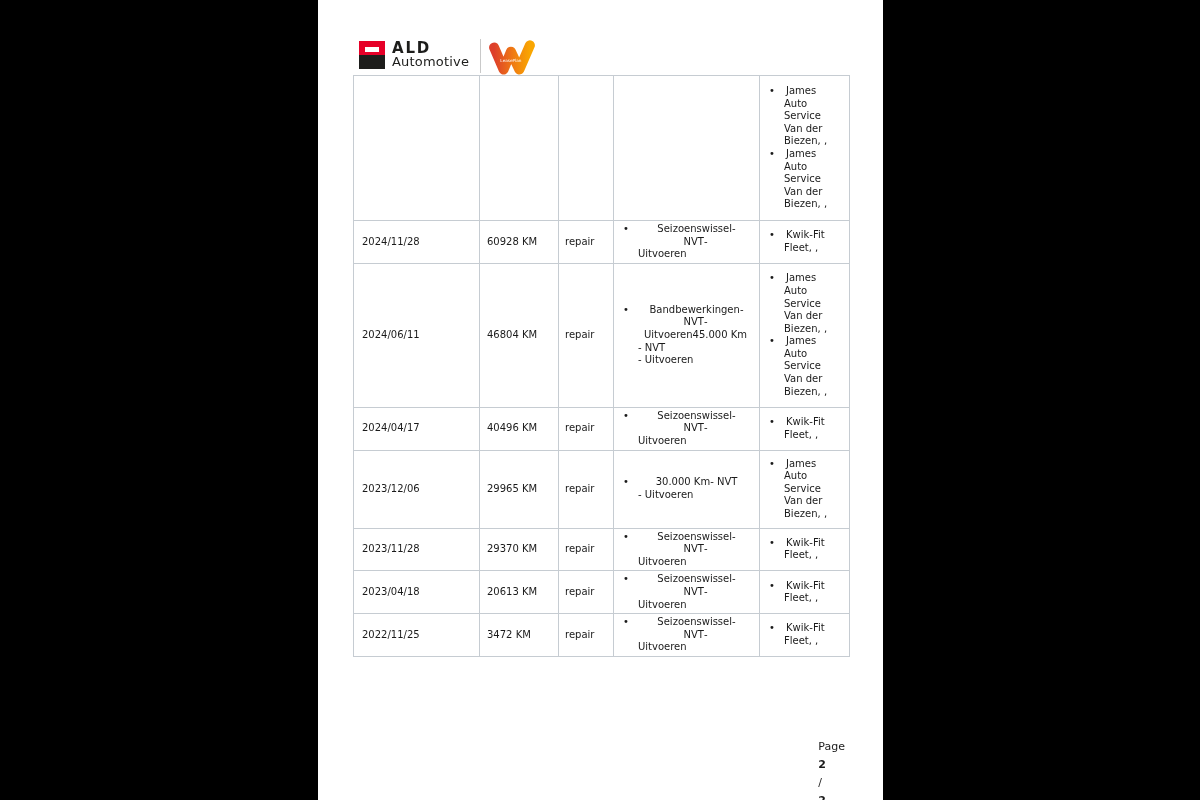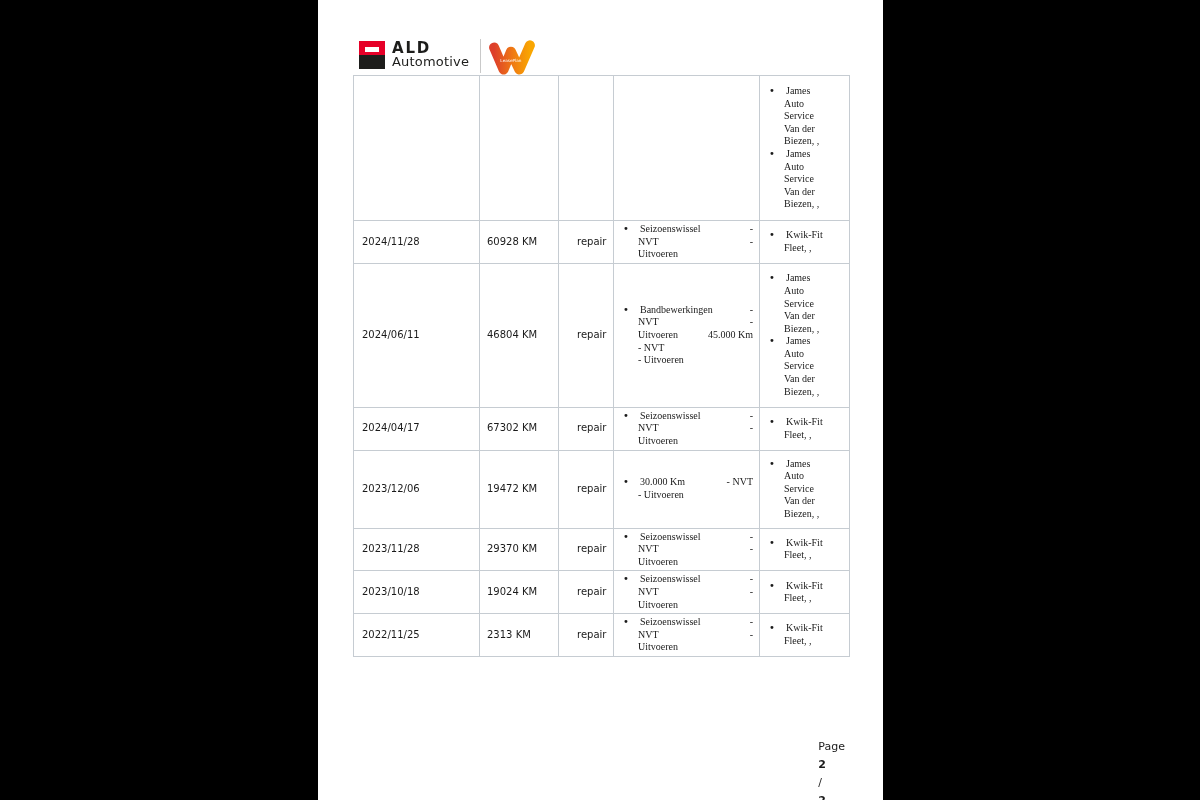--- a/index.html
+++ b/index.html
@@ -34,28 +34,28 @@
   }
   .service-table td {
     border:1px solid #c6ccd2;
     vertical-align:middle;
     font-size:10px; line-height:12.6px; color:#1a1a1a;
     padding:1px 4px;
     overflow:hidden;
   }
   td.cell-date    { padding-left:8px; }
   td.cell-mileage { padding-left:7px;margin-left:21px; }
-  td.cell-type    { padding-left:18px; }
+  td.cell-type    { padding-left:6px; }
   td.cell-list    { padding:2px 6px 2px 9px; }
   .bullet { display:flex; align-items:flex-start; }
   .marker { flex:0 0 15px; width:15px; font-size:10px; line-height:12.6px; }
   .blines { flex:1 1 auto; min-width:0; }
-  .line { line-height:12.6px;font-family:Liberation Serif, serif; }
+  .line { line-height:12.6px; }
   .line.first { padding-left:2px; }
-  .line.stretch { display:flex; justify-content:space-between; }
+  .line.stretch { display:flex; justify-content:center; }
 
   
   .footer {
     position:absolute; top:740px; right:38px;
     font-size:11px; color:#1a1a1a; line-height:14px;
     display:flex; gap:4px; align-items:baseline;flex-direction:column;
   }
   .footer .num { font-weight:bold; }
 </style>
 </head>
@@ -198,21 +198,21 @@
                   <div class="line">Auto</div>
                   <div class="line">Service</div>
                   <div class="line">Van der</div>
                   <div class="line">Biezen, ,</div>
                 </div>
               </div>
             </td>
           </tr>
           <tr style="height: 40px;">
             <td class="cell-date">2024/04/17</td>
-            <td class="cell-mileage">67302 KM</td>
+            <td class="cell-mileage">40496 KM</td>
             <td class="cell-type">repair</td>
             <td class="cell-list cell-description">
               <div class="bullet">
                 <span class="marker">•</span>
                 <div class="blines">
                   <div class="line first stretch">
                     <span>Seizoenswissel</span>
                     <span>-</span>
                   </div>
                   <div class="line stretch">
@@ -228,21 +228,21 @@
                 <span class="marker">•</span>
                 <div class="blines">
                   <div class="line first">Kwik-Fit</div>
                   <div class="line">Fleet, ,</div>
                 </div>
               </div>
             </td>
           </tr>
           <tr style="height: 78px;">
             <td class="cell-date">2023/12/06</td>
-            <td class="cell-mileage">19472 KM</td>
+            <td class="cell-mileage">29965 KM</td>
             <td class="cell-type">repair</td>
             <td class="cell-list cell-description">
               <div class="bullet">
                 <span class="marker">•</span>
                 <div class="blines">
                   <div class="line first stretch">
                     <span>30.000 Km</span>
                     <span>- NVT</span>
                   </div>
                   <div class="line">- Uitvoeren</div>
@@ -286,22 +286,22 @@
               <div class="bullet">
                 <span class="marker">•</span>
                 <div class="blines">
                   <div class="line first">Kwik-Fit</div>
                   <div class="line">Fleet, ,</div>
                 </div>
               </div>
             </td>
           </tr>
           <tr style="height: 39px;">
-            <td class="cell-date">2023/10/18</td>
-            <td class="cell-mileage">19024 KM</td>
+            <td class="cell-date">2023/04/18</td>
+            <td class="cell-mileage">20613 KM</td>
             <td class="cell-type">repair</td>
             <td class="cell-list cell-description">
               <div class="bullet">
                 <span class="marker">•</span>
                 <div class="blines">
                   <div class="line first stretch">
                     <span>Seizoenswissel</span>
                     <span>-</span>
                   </div>
                   <div class="line stretch">
@@ -317,21 +317,21 @@
                 <span class="marker">•</span>
                 <div class="blines">
                   <div class="line first">Kwik-Fit</div>
                   <div class="line">Fleet, ,</div>
                 </div>
               </div>
             </td>
           </tr>
           <tr style="height: 40px;">
             <td class="cell-date">2022/11/25</td>
-            <td class="cell-mileage">2313 KM</td>
+            <td class="cell-mileage">3472 KM</td>
             <td class="cell-type">repair</td>
             <td class="cell-list cell-description">
               <div class="bullet">
                 <span class="marker">•</span>
                 <div class="blines">
                   <div class="line first stretch">
                     <span>Seizoenswissel</span>
                     <span>-</span>
                   </div>
                   <div class="line stretch">

